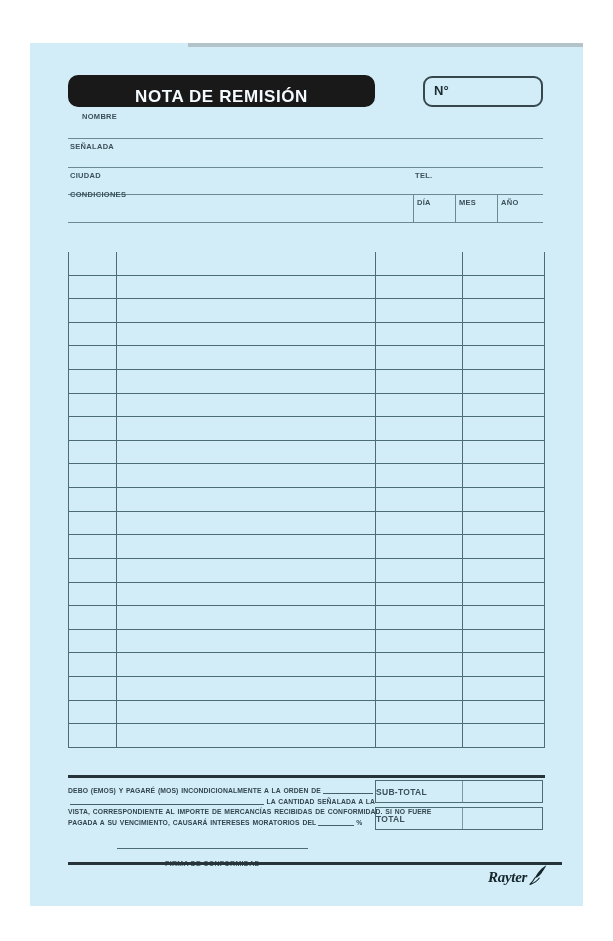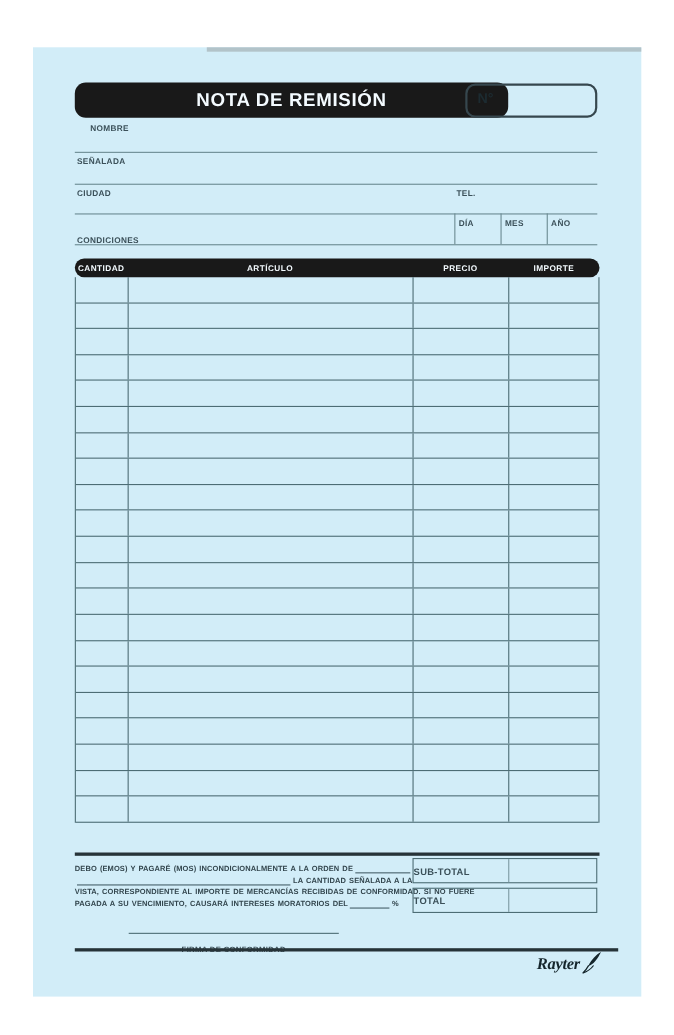--- a/index.html
+++ b/index.html
@@ -5,22 +5,22 @@
   * { margin:0; padding:0; box-sizing:border-box; }
   body { background:#ffffff; font-family:"Liberation Sans","DejaVu Sans",sans-serif; }
   .stage { position:relative; width:613px; height:941px; background:#ffffff; overflow:hidden; }
 
   .paper { position:absolute; left:30px; top:43px; width:553px; height:863px; background:#d2edf8; }
   .top-edge { position:absolute; left:158px; top:0; right:0; height:4px; background:#b2c3c9; }
 
   .abs { position:absolute; }
 
   
-  .title-bar { left:38px; top:32px; width:394px; height:32px; background:#191919; border-radius:10px;
-               display:flex; align-items:center; justify-content:center; }
+  .title-bar { left:38px; top:32px; width:307px; height:32px; background:#191919; border-radius:10px;
+               display:flex; align-items:flex-end; justify-content:center; }
   .title-bar span { color:#f4fbff; font-weight:700; font-size:17px; letter-spacing:.6px; }
   .num-box { left:393px; top:33px; width:120px; height:31px; border:2px solid #36474e; border-radius:9px;
              padding:3px 0 0 9px; }
   .num-box span { font-weight:700; font-size:13px; color:#1c2b31; }
 
   .lbl { font-size:7.5px; font-weight:700; color:#3b5059; letter-spacing:.3px; line-height:8px; }
   .hline { height:1px; background:#6b8a92; width:475px; left:38px; }
   .vline { width:1px; background:#6b8a92; }
 
   
@@ -90,35 +90,29 @@
     <div class="abs lbl" style="left:40px; top:70px;margin-left:12px;">NOMBRE</div>
     <div class="abs hline" style="top:95px;"></div>
 
     <div class="abs lbl" style="left:40px; top:100px;">SEÑALADA</div>
     <div class="abs hline" style="top:124px;"></div>
 
     <div class="abs lbl" style="left:40px; top:129px;">CIUDAD</div>
     <div class="abs lbl" style="left:385px; top:129px;">TEL.</div>
     <div class="abs hline" style="top:151px;"></div>
 
-    <div class="abs lbl" style="left:40px; top:172px;">CONDICIONES</div>
+    <div class="abs lbl" style="left:40px; top:148px;">CONDICIONES</div>
     <div class="abs lbl" style="left:387px; top:156px;">DÍA</div>
     <div class="abs lbl" style="left:429px; top:156px;">MES</div>
     <div class="abs lbl" style="left:471px; top:156px;">AÑO</div>
     <div class="abs vline" style="left:383px; top:151px; height:28px;"></div>
     <div class="abs vline" style="left:425px; top:151px; height:28px;"></div>
     <div class="abs vline" style="left:467px; top:151px; height:28px;"></div>
     <div class="abs hline" style="top:179px;"></div>
 
-    <div class="abs thead">
-      <span class="hc1">CANTIDAD</span>
-      <span class="hc2">ARTÍCULO</span>
-      <span class="hc3">PRECIO</span>
-      <span class="hc4">IMPORTE</span>
-    </div>
 
     <div class="abs tbody">
       <div class="trow">
         <div class="c1"></div>
         <div class="c2"></div>
         <div class="c3"></div>
         <div class="c4"></div>
       </div>
         <div class="trow">
         <div class="c1"></div>

